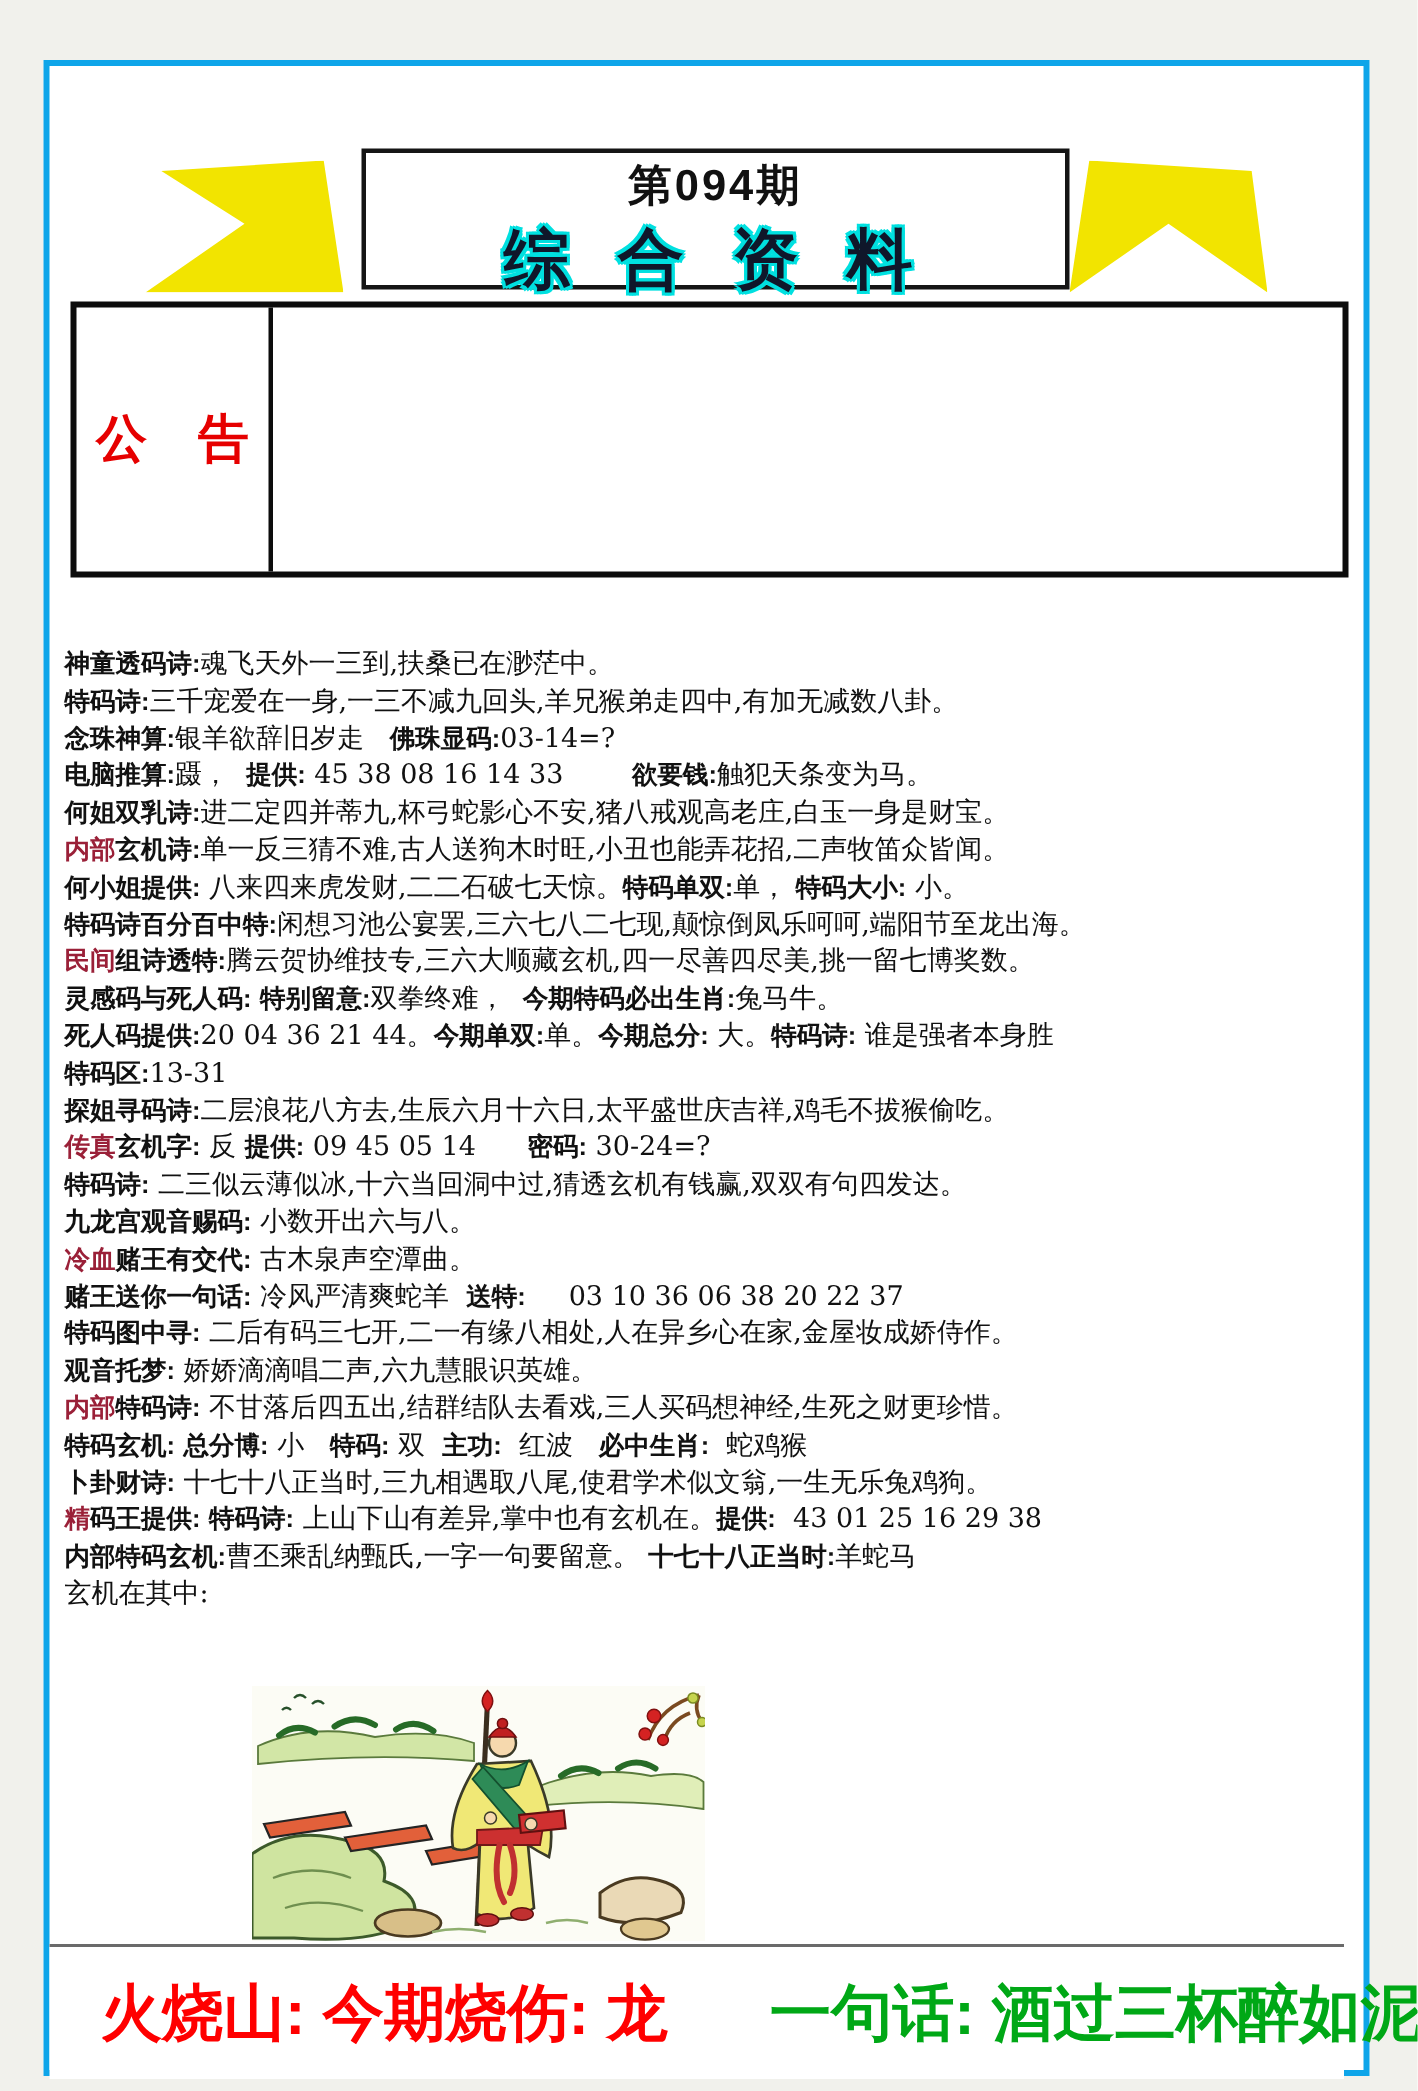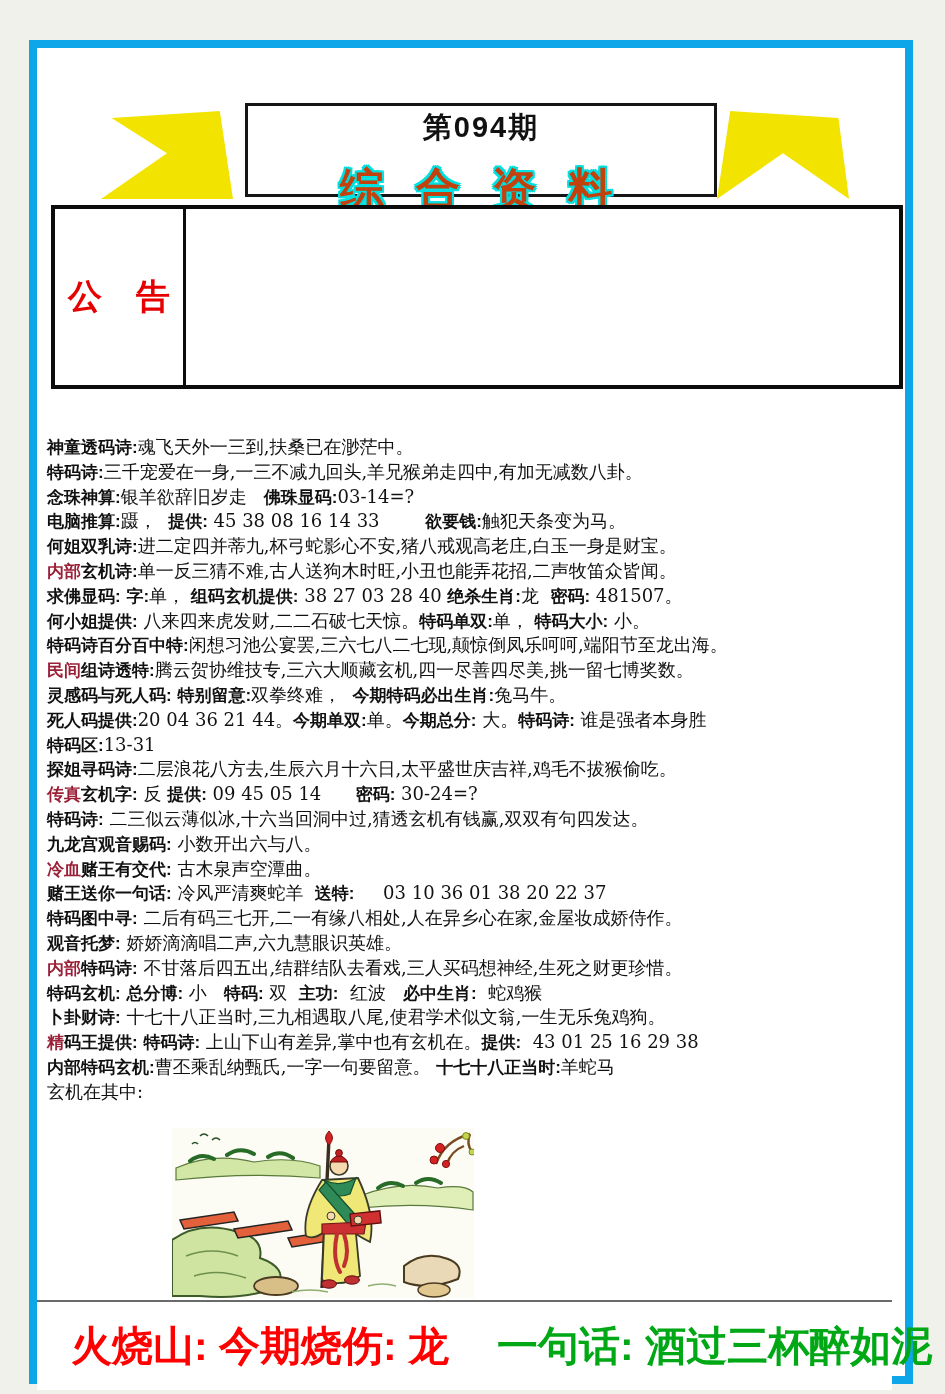--- a/index.html
+++ b/index.html
@@ -4,33 +4,33 @@
 <style>
   html,body{margin:0;padding:0;}
   body{
     width:945px;height:1394px;position:relative;
     background:#f1f1ec;
     font-family:"Liberation Sans","DejaVu Sans",sans-serif;
     overflow:hidden;
   }
   .page{
     position:absolute;left:29px;top:40px;width:884px;height:1344px;
-    background:#ffffff;border:8px solid #0ea5e9;box-sizing:border-box;padding-left:40px;
+    background:#ffffff;border:4px solid #0ea5e9;box-sizing:border-box;padding-left:40px;
   }
   
   .flag{position:absolute;width:132px;height:88px;background:#f2e400;}
   .flag-left{left:64px;top:63px;clip-path:polygon(8% 8%,90% 0%,100% 100%,0% 100%,50% 48%);}
   .flag-right{left:680px;top:63px;clip-path:polygon(10% 0%,92% 8%,100% 100%,50% 48%,0% 100%);}
   .title-box{
     position:absolute;left:208px;top:55px;width:472px;height:94px;
     border:3px solid #151515;background:#fff;box-sizing:border-box;text-align:center;
   }
   .issue{font-size:29px;font-weight:700;color:#111;letter-spacing:2px;margin-top:2px;}
   .main-title{
-    font-size:44px;font-weight:700;color:#c2410c;letter-spacing:10px;margin-top:12px;
+    font-size:44px;font-weight:700;color:#0f172a;letter-spacing:10px;margin-top:0px;
     text-shadow:-2px 0 0 #00e0e0,2px 0 0 #00e0e0,0 -2px 0 #00e0e0,0 2px 0 #00e0e0,
                 -2px -2px 0 #00e0e0,2px 2px 0 #00e0e0,-2px 2px 0 #00e0e0,2px -2px 0 #00e0e0;
   }
   
   .announce{
     position:absolute;left:14px;top:157px;width:852px;height:184px;
     border:4px solid #0c0c0c;box-sizing:border-box;display:flex;background:#fff;
   }
   .announce-label{
     width:128px;flex:0 0 128px;display:flex;align-items:center;justify-content:center;
@@ -48,21 +48,21 @@
   .line{white-space:pre-wrap;line-height:24.8px;height:24.8px;overflow:visible;}
   .seg-l{font-weight:700;font-size:17px;font-family:"Liberation Sans",sans-serif;}
   .seg-p{font-size:18px;font-family:"DejaVu Serif","Liberation Serif",serif;}
   .seg-r{font-weight:700;font-size:17px;color:#9a2038;text-align:center;}
   
   .illus{position:absolute;left:135px;top:1080px;}
   
   .footer{
     position:absolute;left:0;right:13px;top:1252px;height:88px;
     border-top:2px solid #6a6a6a;background:#fff;
-    display:flex;align-items:center;padding-left:34px;gap:48px;
+    display:flex;align-items:center;padding-left:34px;gap:68px;
     font-weight:700;font-size:41px;white-space:pre;
   }
   .footer-red{color:#ff0000;}
   .footer-green{color:#00a816;}
 </style>
 </head>
 <body>
 
 <div class="page">
 
@@ -77,33 +77,32 @@
     <div class="announce-label">公　告</div>
   </div>
 
   <div class="lines">
       <div class="line"><span class="seg-l">神童透码诗:</span><span class="seg-p">魂飞天外一三到,扶桑已在渺茫中。</span></div>
       <div class="line"><span class="seg-l">特码诗:</span><span class="seg-p">三千宠爱在一身,一三不减九回头,羊兄猴弟走四中,有加无减数八卦。</span></div>
       <div class="line"><span class="seg-l">念珠神算:</span><span class="seg-p">银羊欲辞旧岁走   </span><span class="seg-l">佛珠显码:</span><span class="seg-p">03-14=?</span></div>
       <div class="line"><span class="seg-l">电脑推算:</span><span class="seg-p">蹑，  </span><span class="seg-l">提供:</span><span class="seg-p"> 45 38 08 16 14 33        </span><span class="seg-l">欲要钱:</span><span class="seg-p">触犯天条变为马。</span></div>
       <div class="line"><span class="seg-l">何姐双乳诗:</span><span class="seg-p">进二定四并蒂九,杯弓蛇影心不安,猪八戒观高老庄,白玉一身是财宝。</span></div>
       <div class="line"><span class="seg-r">内部</span><span class="seg-l">玄机诗:</span><span class="seg-p">单一反三猜不难,古人送狗木时旺,小丑也能弄花招,二声牧笛众皆闻。</span></div>
-      <div class="line"><span class="seg-l">求佛显码:</span><span class="seg-p"> </span><span class="seg-l">字:</span><span class="seg-p">单， </span><span class="seg-l">组码玄机提供:</span><span class="seg-p"> 38 27 03 28 40 </span><span class="seg-l">绝杀生肖:</span><span class="seg-p">龙  </span><span class="seg-l">密码:</span><span class="seg-p"> 481507。</span></div>
       <div class="line"><span class="seg-l">何小姐提供:</span><span class="seg-p"> 八来四来虎发财,二二石破七天惊。</span><span class="seg-l">特码单双:</span><span class="seg-p">单， </span><span class="seg-l">特码大小:</span><span class="seg-p"> 小。</span></div>
       <div class="line"><span class="seg-l">特码诗百分百中特:</span><span class="seg-p">闲想习池公宴罢,三六七八二七现,颠惊倒凤乐呵呵,端阳节至龙出海。</span></div>
       <div class="line"><span class="seg-r">民间</span><span class="seg-l">组诗透特:</span><span class="seg-p">腾云贺协维技专,三六大顺藏玄机,四一尽善四尽美,挑一留七博奖数。</span></div>
       <div class="line"><span class="seg-l">灵感码与死人码:</span><span class="seg-p"> </span><span class="seg-l">特别留意:</span><span class="seg-p">双拳终难，  </span><span class="seg-l">今期特码必出生肖:</span><span class="seg-p">兔马牛。</span></div>
       <div class="line"><span class="seg-l">死人码提供:</span><span class="seg-p">20 04 36 21 44。</span><span class="seg-l">今期单双:</span><span class="seg-p">单。</span><span class="seg-l">今期总分:</span><span class="seg-p"> 大。</span><span class="seg-l">特码诗:</span><span class="seg-p"> 谁是强者本身胜</span></div>
       <div class="line"><span class="seg-l">特码区:</span><span class="seg-p">13-31</span></div>
       <div class="line"><span class="seg-l">探姐寻码诗:</span><span class="seg-p">二层浪花八方去,生辰六月十六日,太平盛世庆吉祥,鸡毛不拔猴偷吃。</span></div>
       <div class="line"><span class="seg-r">传真</span><span class="seg-l">玄机字:</span><span class="seg-p"> 反 </span><span class="seg-l">提供:</span><span class="seg-p"> 09 45 05 14      </span><span class="seg-l">密码:</span><span class="seg-p"> 30-24=?</span></div>
       <div class="line"><span class="seg-l">特码诗:</span><span class="seg-p"> 二三似云薄似冰,十六当回洞中过,猜透玄机有钱赢,双双有句四发达。</span></div>
       <div class="line"><span class="seg-l">九龙宫观音赐码:</span><span class="seg-p"> 小数开出六与八。</span></div>
       <div class="line"><span class="seg-r">冷血</span><span class="seg-l">赌王有交代:</span><span class="seg-p"> 古木泉声空潭曲。</span></div>
-      <div class="line"><span class="seg-l">赌王送你一句话:</span><span class="seg-p"> 冷风严清爽蛇羊  </span><span class="seg-l">送特:</span><span class="seg-p">     03 10 36 01 38 20 22 37</span></div>
+      <div class="line"><span class="seg-l">赌王送你一句话:</span><span class="seg-p"> 冷风严清爽蛇羊  </span><span class="seg-l">送特:</span><span class="seg-p">     03 10 36 06 38 20 22 37</span></div>
       <div class="line"><span class="seg-l">特码图中寻:</span><span class="seg-p"> 二后有码三七开,二一有缘八相处,人在异乡心在家,金屋妆成娇侍作。</span></div>
       <div class="line"><span class="seg-l">观音托梦:</span><span class="seg-p"> 娇娇滴滴唱二声,六九慧眼识英雄。</span></div>
       <div class="line"><span class="seg-r">内部</span><span class="seg-l">特码诗:</span><span class="seg-p"> 不甘落后四五出,结群结队去看戏,三人买码想神经,生死之财更珍惜。</span></div>
       <div class="line"><span class="seg-l">特码玄机:</span><span class="seg-p"> </span><span class="seg-l">总分博:</span><span class="seg-p"> 小   </span><span class="seg-l">特码:</span><span class="seg-p"> 双  </span><span class="seg-l">主功:</span><span class="seg-p">  红波   </span><span class="seg-l">必中生肖:</span><span class="seg-p">  蛇鸡猴</span></div>
       <div class="line"><span class="seg-l">卜卦财诗:</span><span class="seg-p"> 十七十八正当时,三九相遇取八尾,使君学术似文翁,一生无乐兔鸡狗。</span></div>
       <div class="line"><span class="seg-r">精</span><span class="seg-l">码王提供:</span><span class="seg-p"> </span><span class="seg-l">特码诗:</span><span class="seg-p"> 上山下山有差异,掌中也有玄机在。</span><span class="seg-l">提供:</span><span class="seg-p">  43 01 25 16 29 38</span></div>
       <div class="line"><span class="seg-l">内部特码玄机:</span><span class="seg-p">曹丕乘乱纳甄氏,一字一句要留意。 </span><span class="seg-l">十七十八正当时:</span><span class="seg-p">羊蛇马</span></div>
       <div class="line"><span class="seg-p">玄机在其中:</span></div>
     </div>
 

